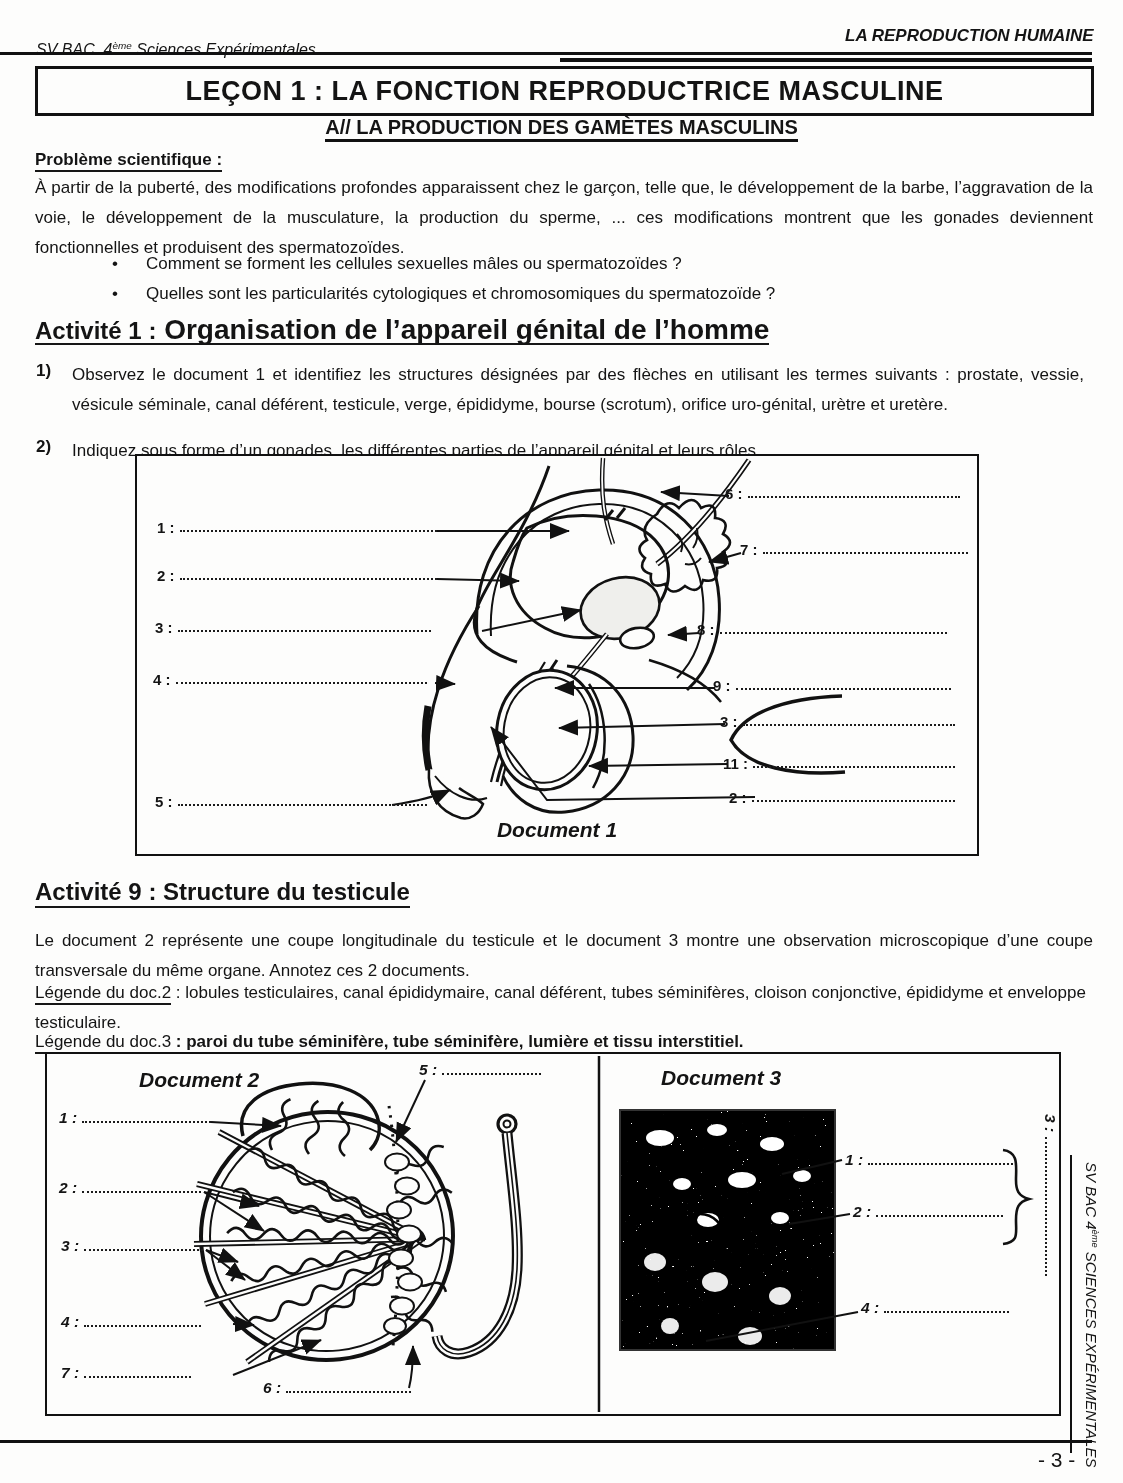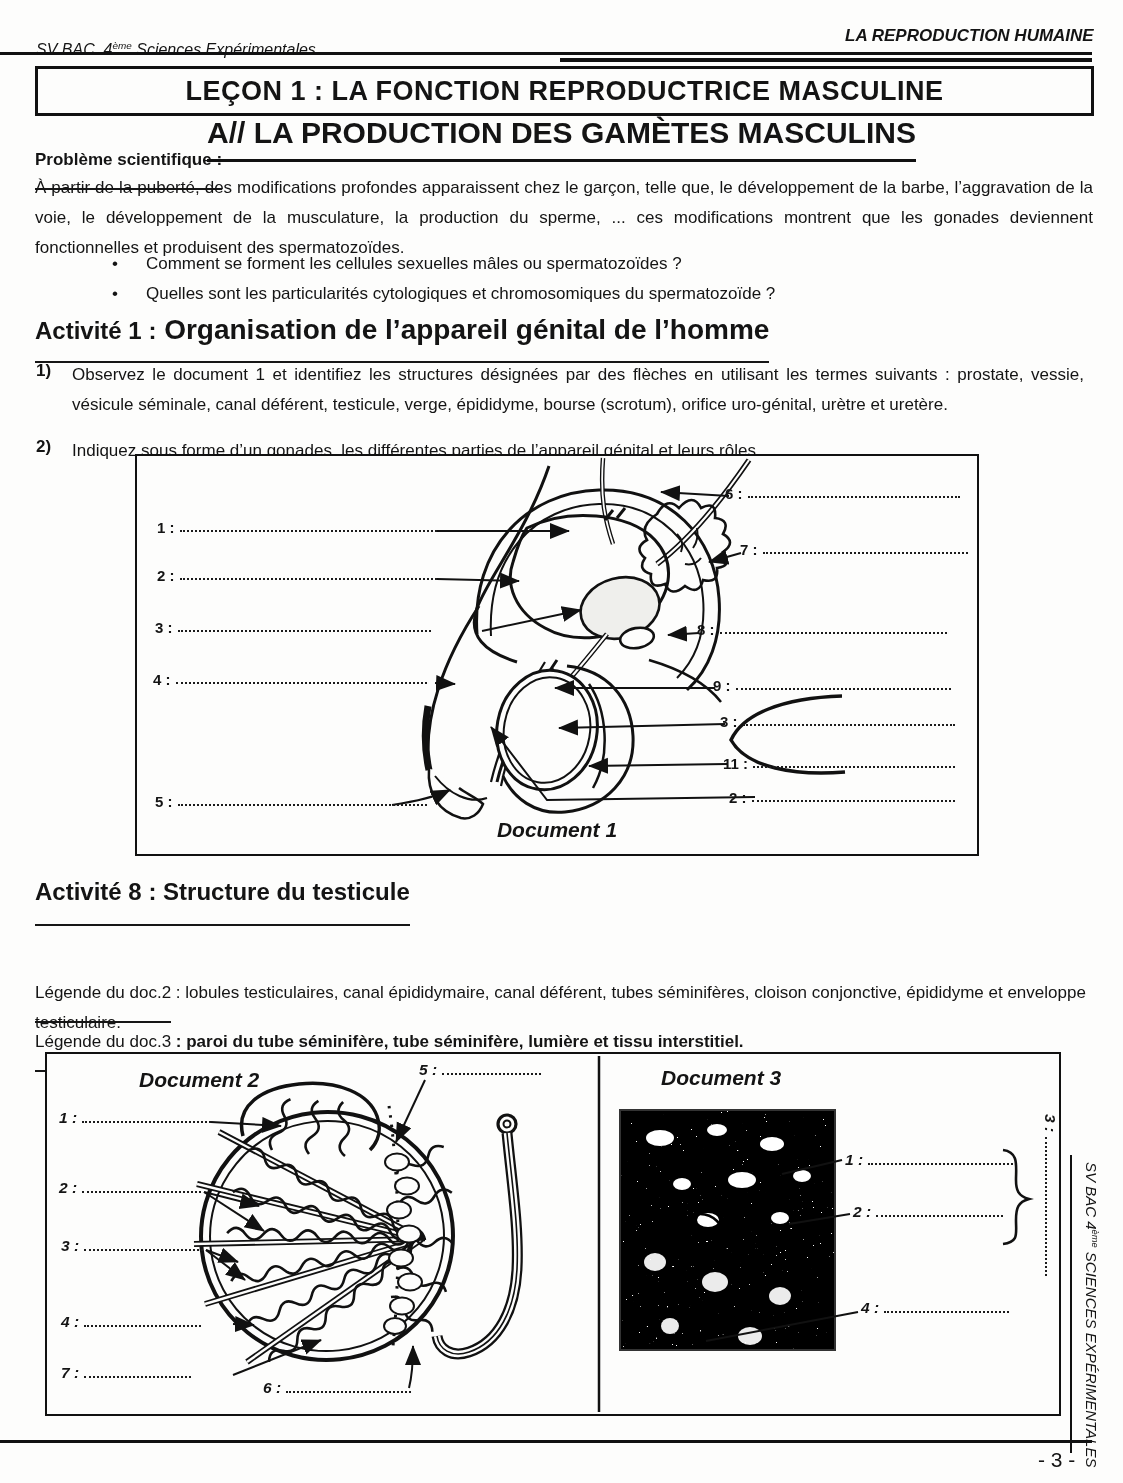--- a/index.html
+++ b/index.html
@@ -1,21 +1,21 @@
 <!DOCTYPE html>
 <html><head>
 <meta charset="utf-8">
 <style>
   html,body{margin:0;padding:0;background:#fff;}
   #page{position:relative;width:1123px;height:1483px;background:#fdfdfc;
         font-family:"Liberation Sans",sans-serif;color:#141414;overflow:hidden;}
   .abs{position:absolute;}
   .b{font-weight:700;}
   .it{font-style:italic;}
-  .u{border-bottom:2px solid #161616;padding-bottom:19px;}
+  .u{border-bottom:2px solid #161616;padding-bottom:1px;}
   .rule{position:absolute;background:#111;}
   
   .lbl{position:absolute;display:flex;align-items:flex-end;font-size:15px;font-weight:700;}
   .lbl .n{white-space:nowrap;margin-right:5px;line-height:1;}
   .lbl .dots{flex:1;border-bottom:2.5px dotted #1b1b1b;margin-bottom:3px;}
   .lbl.itl{font-style:italic;font-size:15.5px;}
   .figbox{position:absolute;border:2.5px solid #111;background:#fdfdfc;}
   .cap{font-weight:700;font-style:italic;font-size:21px;}
   .para{position:absolute;font-size:17px;line-height:30px;text-align:justify;}
   .hdr-small{font-size:16px;font-style:italic;}
@@ -35,21 +35,21 @@
     <span>LA REPRODUCTION HUMAINE</span>
   </div>
   <div class="rule" style="left:0px;top:52px;width:1092px;height:3px;"></div>
   <div class="rule" style="left:560px;top:58px;width:532px;height:4px;"></div>
 
   <div class="abs" style="left:35px;top:66px;width:1053px;height:44px;border:3px solid #111;
        display:flex;align-items:center;justify-content:center;">
     <span class="b" style="font-size:27px;letter-spacing:.5px;">LEÇON 1 : LA FONCTION REPRODUCTRICE MASCULINE</span>
   </div>
   <div class="abs" style="left:0;top:116px;width:1123px;text-align:center;">
-    <span class="b" style="font-size:30px;border-bottom:3px solid #111;padding-bottom:10px;">A//    LA PRODUCTION DES GAMÈTES MASCULINS</span>
+    <span class="b" style="font-size:20px;border-bottom:3px solid #111;padding-bottom:1px;">A//    LA PRODUCTION DES GAMÈTES MASCULINS</span>
   </div>
 
   <div class="abs b" style="left:35px;top:150px;font-size:17px;">
     <span class="u">Problème scientifique :</span>
   </div>
   <div class="para" style="left:35px;top:173px;width:1058px;">À partir de la puberté, des modifications profondes apparaissent chez le garçon, telle que, le développement de la barbe, l’aggravation de la voie, le développement de la musculature, la production du sperme, ... ces modifications montrent que les gonades deviennent fonctionnelles et produisent des spermatozoïdes.</div>
   <div class="abs" style="left:112px;top:254px;font-size:17px;display:flex;">
     <span style="margin-right:28px;">•</span>
     <span>Comment se forment les cellules sexuelles mâles ou spermatozoïdes ?</span>
   </div>
@@ -179,22 +179,23 @@
         <span class="dots"></span>
       </div>
     <div class="lbl" style="left:592px;top:334px;width:226px;">
         <span class="n">2 :</span>
         <span class="dots"></span>
       </div>
     <div class="abs cap" style="left:0;top:362px;width:840px;text-align:center;">Document 1</div>
   </div>
 
   <div class="abs" style="left:35px;top:878px;">
-    <span class="u b" style="font-size:24px;">Activité 8 : Structure du testicule</span>
-  </div>
+    <span class="u b" style="font-size:24px;">Activité 9 : Structure du testicule</span>
+  </div>
+  <div class="para" style="left:35px;top:926px;width:1058px;">Le document 2 représente une coupe longitudinale du testicule et le document 3 montre une observation microscopique d’une coupe transversale du même organe. Annotez ces 2 documents.</div>
   <div class="para" style="left:35px;top:978px;width:1058px;text-align:left;">
     <span class="u">Légende du doc.2</span><span> : lobules testiculaires, canal épididymaire, canal déférent, tubes séminifères, cloison conjonctive, épididyme et enveloppe testiculaire.</span>
   </div>
   <div class="para" style="left:35px;top:1027px;width:1058px;text-align:left;">
     <span class="u">Légende du doc.3</span><span class="b"> : paroi du tube séminifère, tube séminifère, lumière et tissu interstitiel.</span>
   </div>
 
   <div class="figbox" style="left:45px;top:1052px;width:1012px;height:360px;">
     <svg width="1012" height="360" viewBox="0 0 1012 360">
       <defs>

